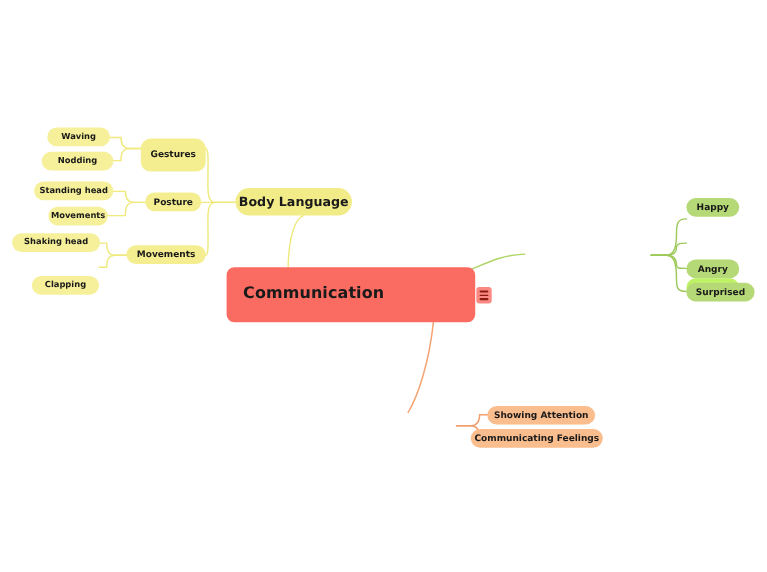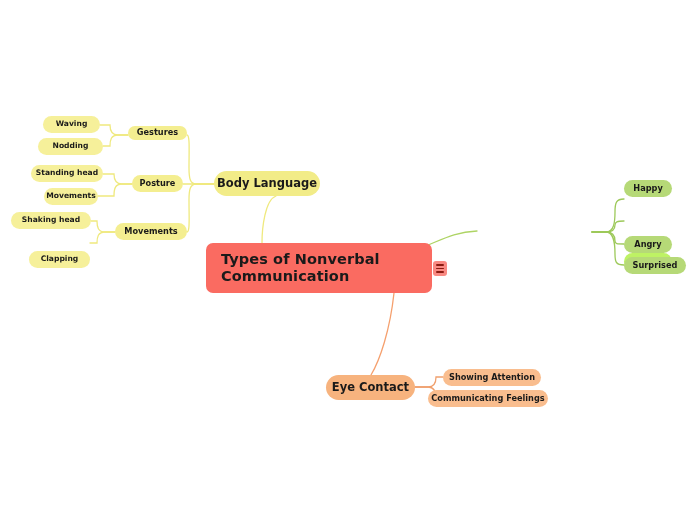--- a/index.html
+++ b/index.html
@@ -105,39 +105,37 @@
       <path d="M 115 232 L 105 232 C 98 232, 97 237, 97 243 L 90 243" fill="none" stroke="#efe97e" stroke-width="1.3" stroke-linecap="round"></path>
       <path d="M 592 232 L 606 232 C 614 232, 615 222, 615 212 C 615 203, 616 199, 624 199" fill="none" stroke="#9dc95a" stroke-width="1.3" stroke-linecap="round"></path>
       <path d="M 592 232 L 606 232 C 614 232, 615 228, 615 225 C 615 222, 617 221, 624 221" fill="none" stroke="#9dc95a" stroke-width="1.3" stroke-linecap="round"></path>
       <path d="M 592 232 L 606 232 C 614 232, 615 237, 615 241 C 615 244, 617 244, 624 244" fill="none" stroke="#9dc95a" stroke-width="1.3" stroke-linecap="round"></path>
       <path d="M 592 232 L 606 232 C 614 232, 615 243, 615 254 C 615 262, 616 265, 624 265" fill="none" stroke="#9dc95a" stroke-width="1.3" stroke-linecap="round"></path>
       <path d="M 415 387 L 428 387 C 435 387, 436 381, 436 377 L 443 377" fill="none" stroke="#f0a06e" stroke-width="1.3" stroke-linecap="round"></path>
       <path d="M 415 387 L 428 387 C 435 387, 436 393, 436 398 L 443 398" fill="none" stroke="#f0a06e" stroke-width="1.3" stroke-linecap="round"></path>
     </svg>
 <div class="node root" style="left: 206px; top: 243px; width: 226px; height: 50px; background: rgb(250, 107, 97);">
       <div>
-        <span class="root-label">Types of Nonverbal</span>
         <span class="root-label">Communication</span>
       </div>
     </div>
     <div class="menu-btn" style="left: 433px; top: 261px; width: 14px; height: 15px; background: rgb(249, 137, 130);">
       <span></span>
       <span></span>
       <span></span>
     </div>
     <div class="node lvl1" style="left: 214px; top: 171px; width: 106px; height: 25px; background: rgb(242, 236, 136);">Body Language</div>
-    <div class="node lvl2" style="left: 128px; top: 126px; width: 59px; height: 14px; background: rgb(244, 238, 144);">Gestures</div>
+    <div class="node lvl2" style="left: 128px; top: 126px; width: 59px; height: 30px; background: rgb(244, 238, 144);">Gestures</div>
     <div class="node lvl3" style="left: 43px; top: 116px; width: 57px; height: 17px; background: rgb(246, 240, 154);">Waving</div>
     <div class="node lvl3" style="left: 38px; top: 138px; width: 65px; height: 17px; background: rgb(246, 240, 154);">Nodding</div>
     <div class="node lvl2" style="left: 132px; top: 175px; width: 51px; height: 17px; background: rgb(244, 238, 144);">Posture</div>
     <div class="node lvl3" style="left: 31px; top: 165px; width: 72px; height: 17px; background: rgb(246, 240, 154);">Standing head</div>
     <div class="node lvl3" style="left: 44px; top: 188px; width: 54px; height: 17px; background: rgb(246, 240, 154);">Movements</div>
     <div class="node lvl2" style="left: 115px; top: 223px; width: 72px; height: 17px; background: rgb(244, 238, 144);">Movements</div>
     <div class="node lvl3" style="left: 11px; top: 212px; width: 80px; height: 17px; background: rgb(246, 240, 154);">Shaking head</div>
     <div class="node lvl3" style="left: 29px; top: 235px; width: 61px; height: 17px; background: rgb(246, 240, 154); margin-top: 16px;">Clapping</div>
     <div class="node lvl2" style="left: 624px; top: 180px; width: 48px; height: 17px; background: rgb(182, 217, 119);">Happy</div>
     <div class="node lvl2" style="left: 624px; top: 213px; width: 48px; height: 17px; background: #bef264; margin-top: 40px;">Sad</div>
     <div class="node lvl2" style="left: 624px; top: 236px; width: 48px; height: 17px; background: rgb(182, 217, 119);">Angry</div>
     <div class="node lvl2" style="left: 624px; top: 257px; width: 62px; height: 17px; background: rgb(182, 217, 119);">Surprised</div>
-    <div class="node lvl1" style="left: 326px; top: 375px; width: 89px; height: 25px; background: rgb(247, 179, 126);">Eye Contact</div>
     <div class="node lvl2" style="left: 443px; top: 369px; width: 98px; height: 17px; background: rgb(249, 189, 142);">Showing Attention</div>
     <div class="node lvl2" style="left: 428px; top: 390px; width: 120px; height: 17px; background: rgb(249, 189, 142);">Communicating Feelings</div>
   </div>
 
 </body></html>

